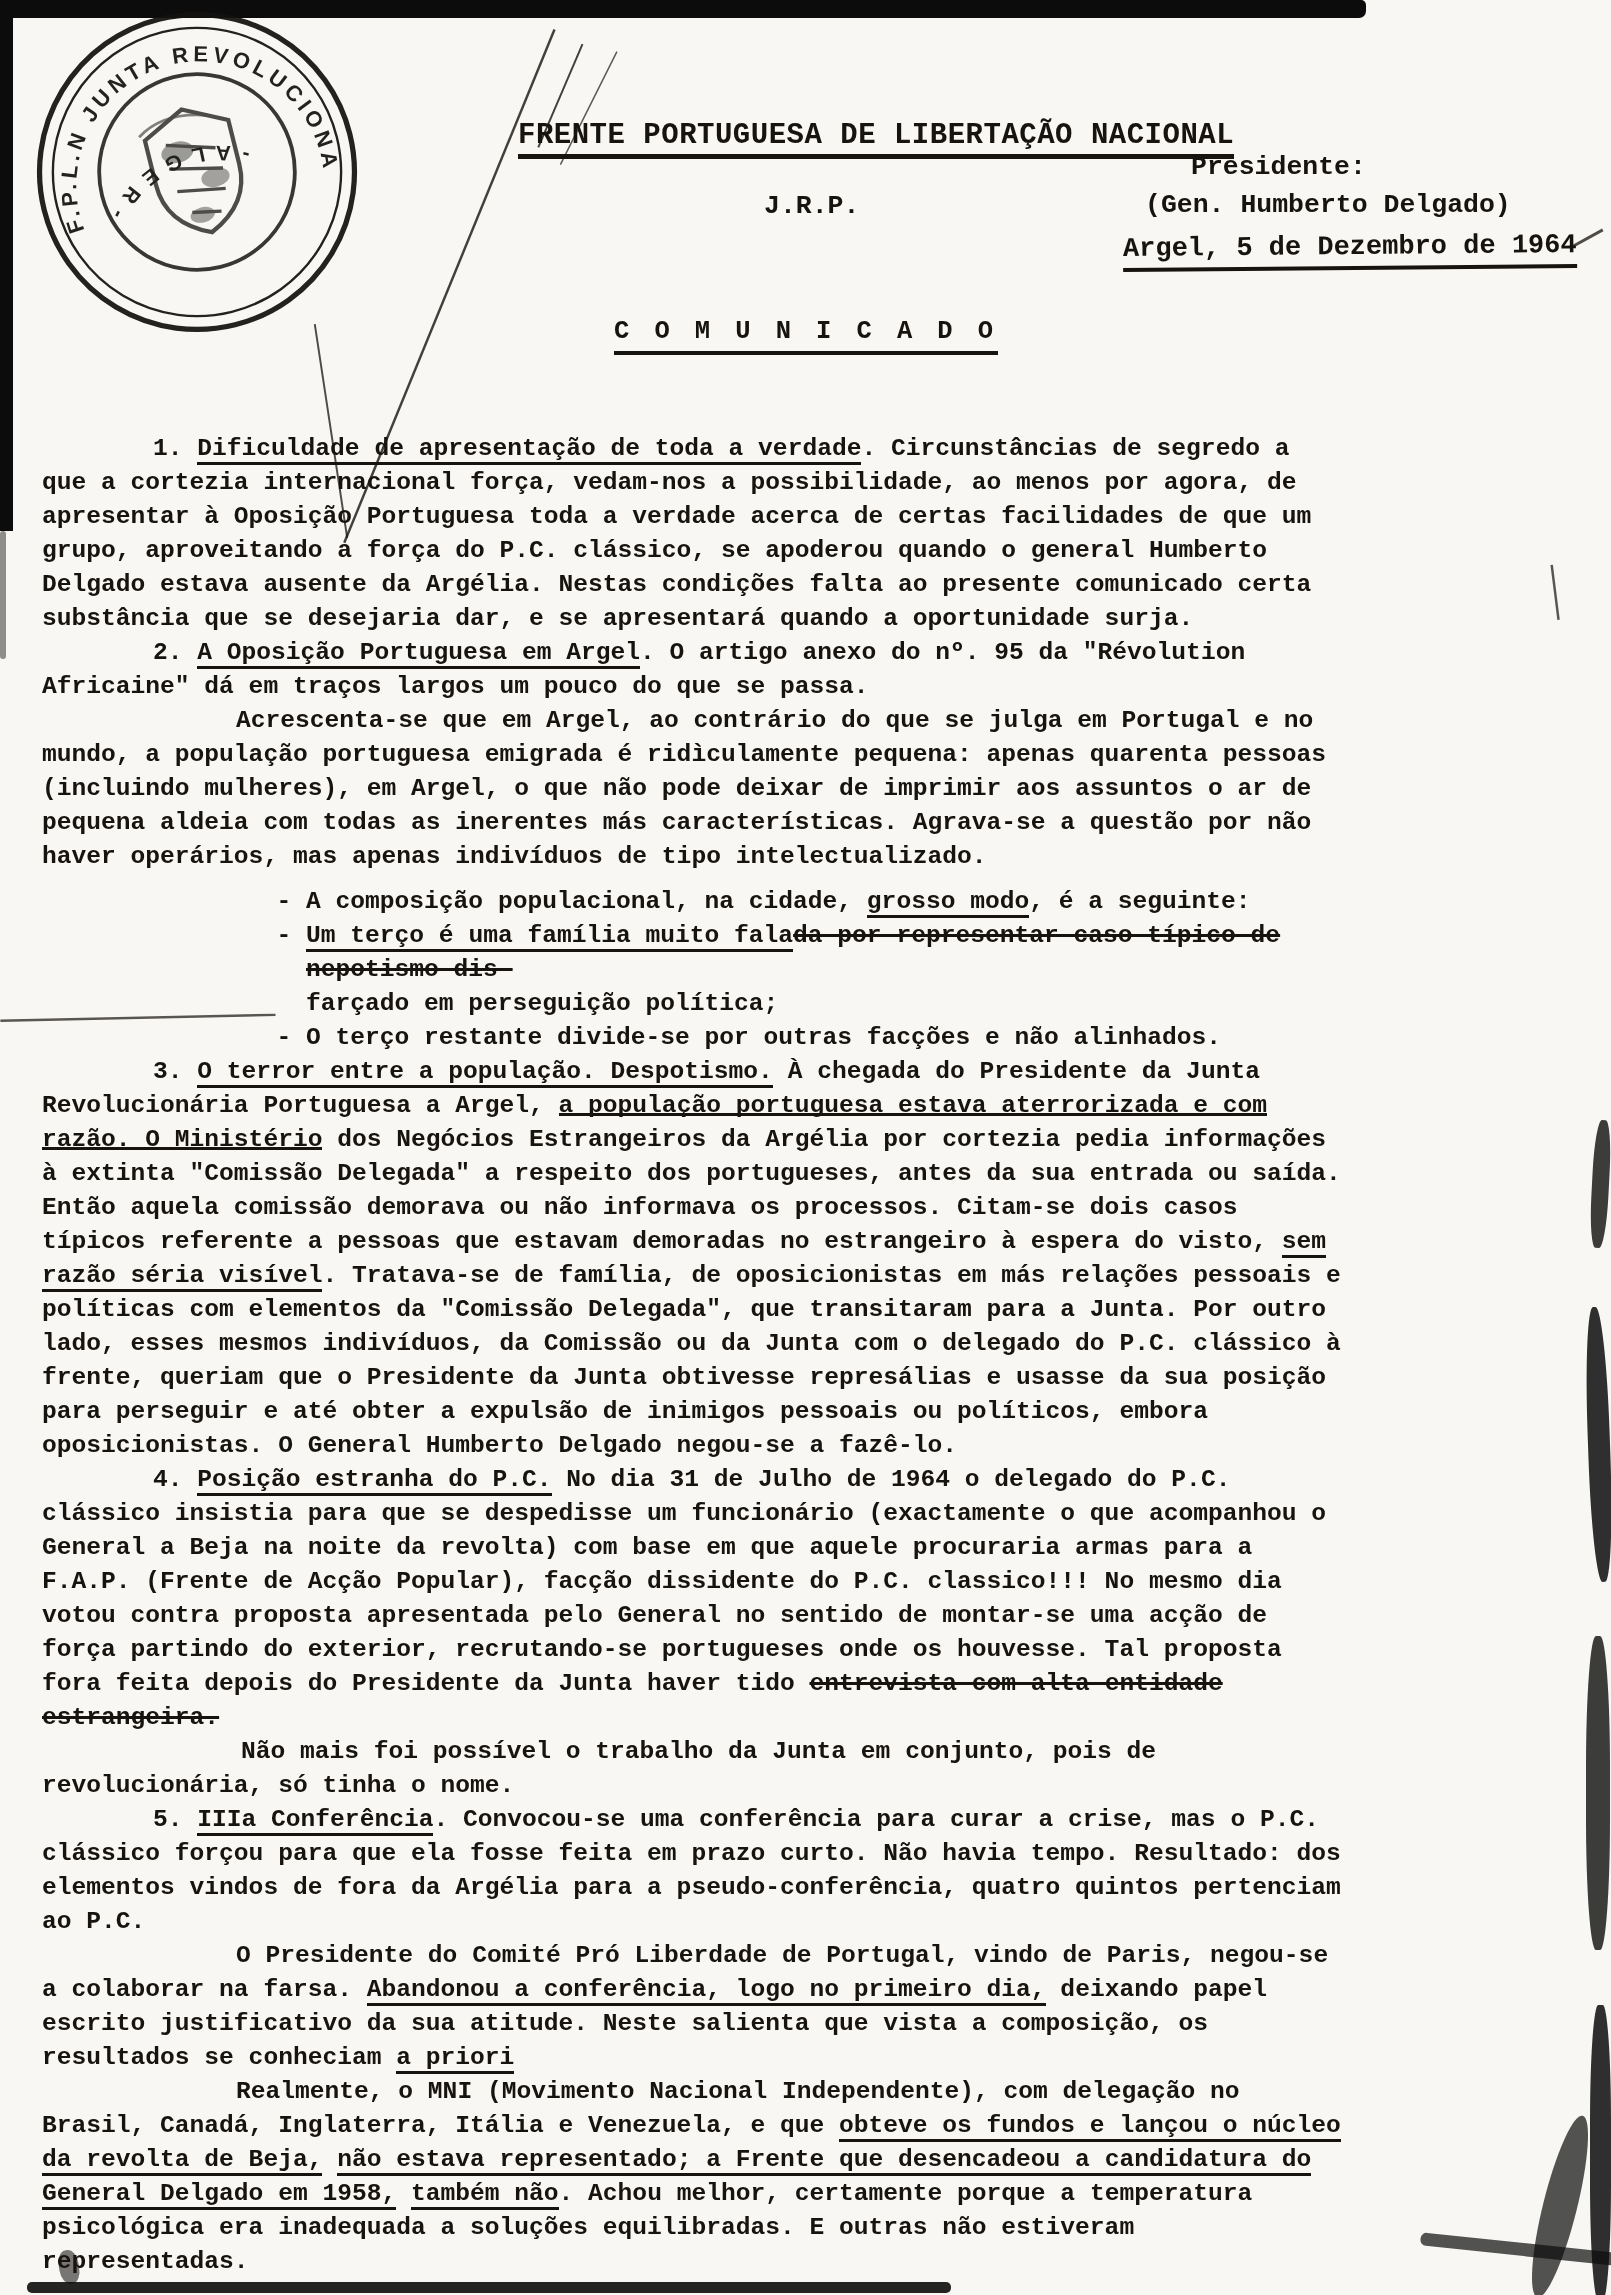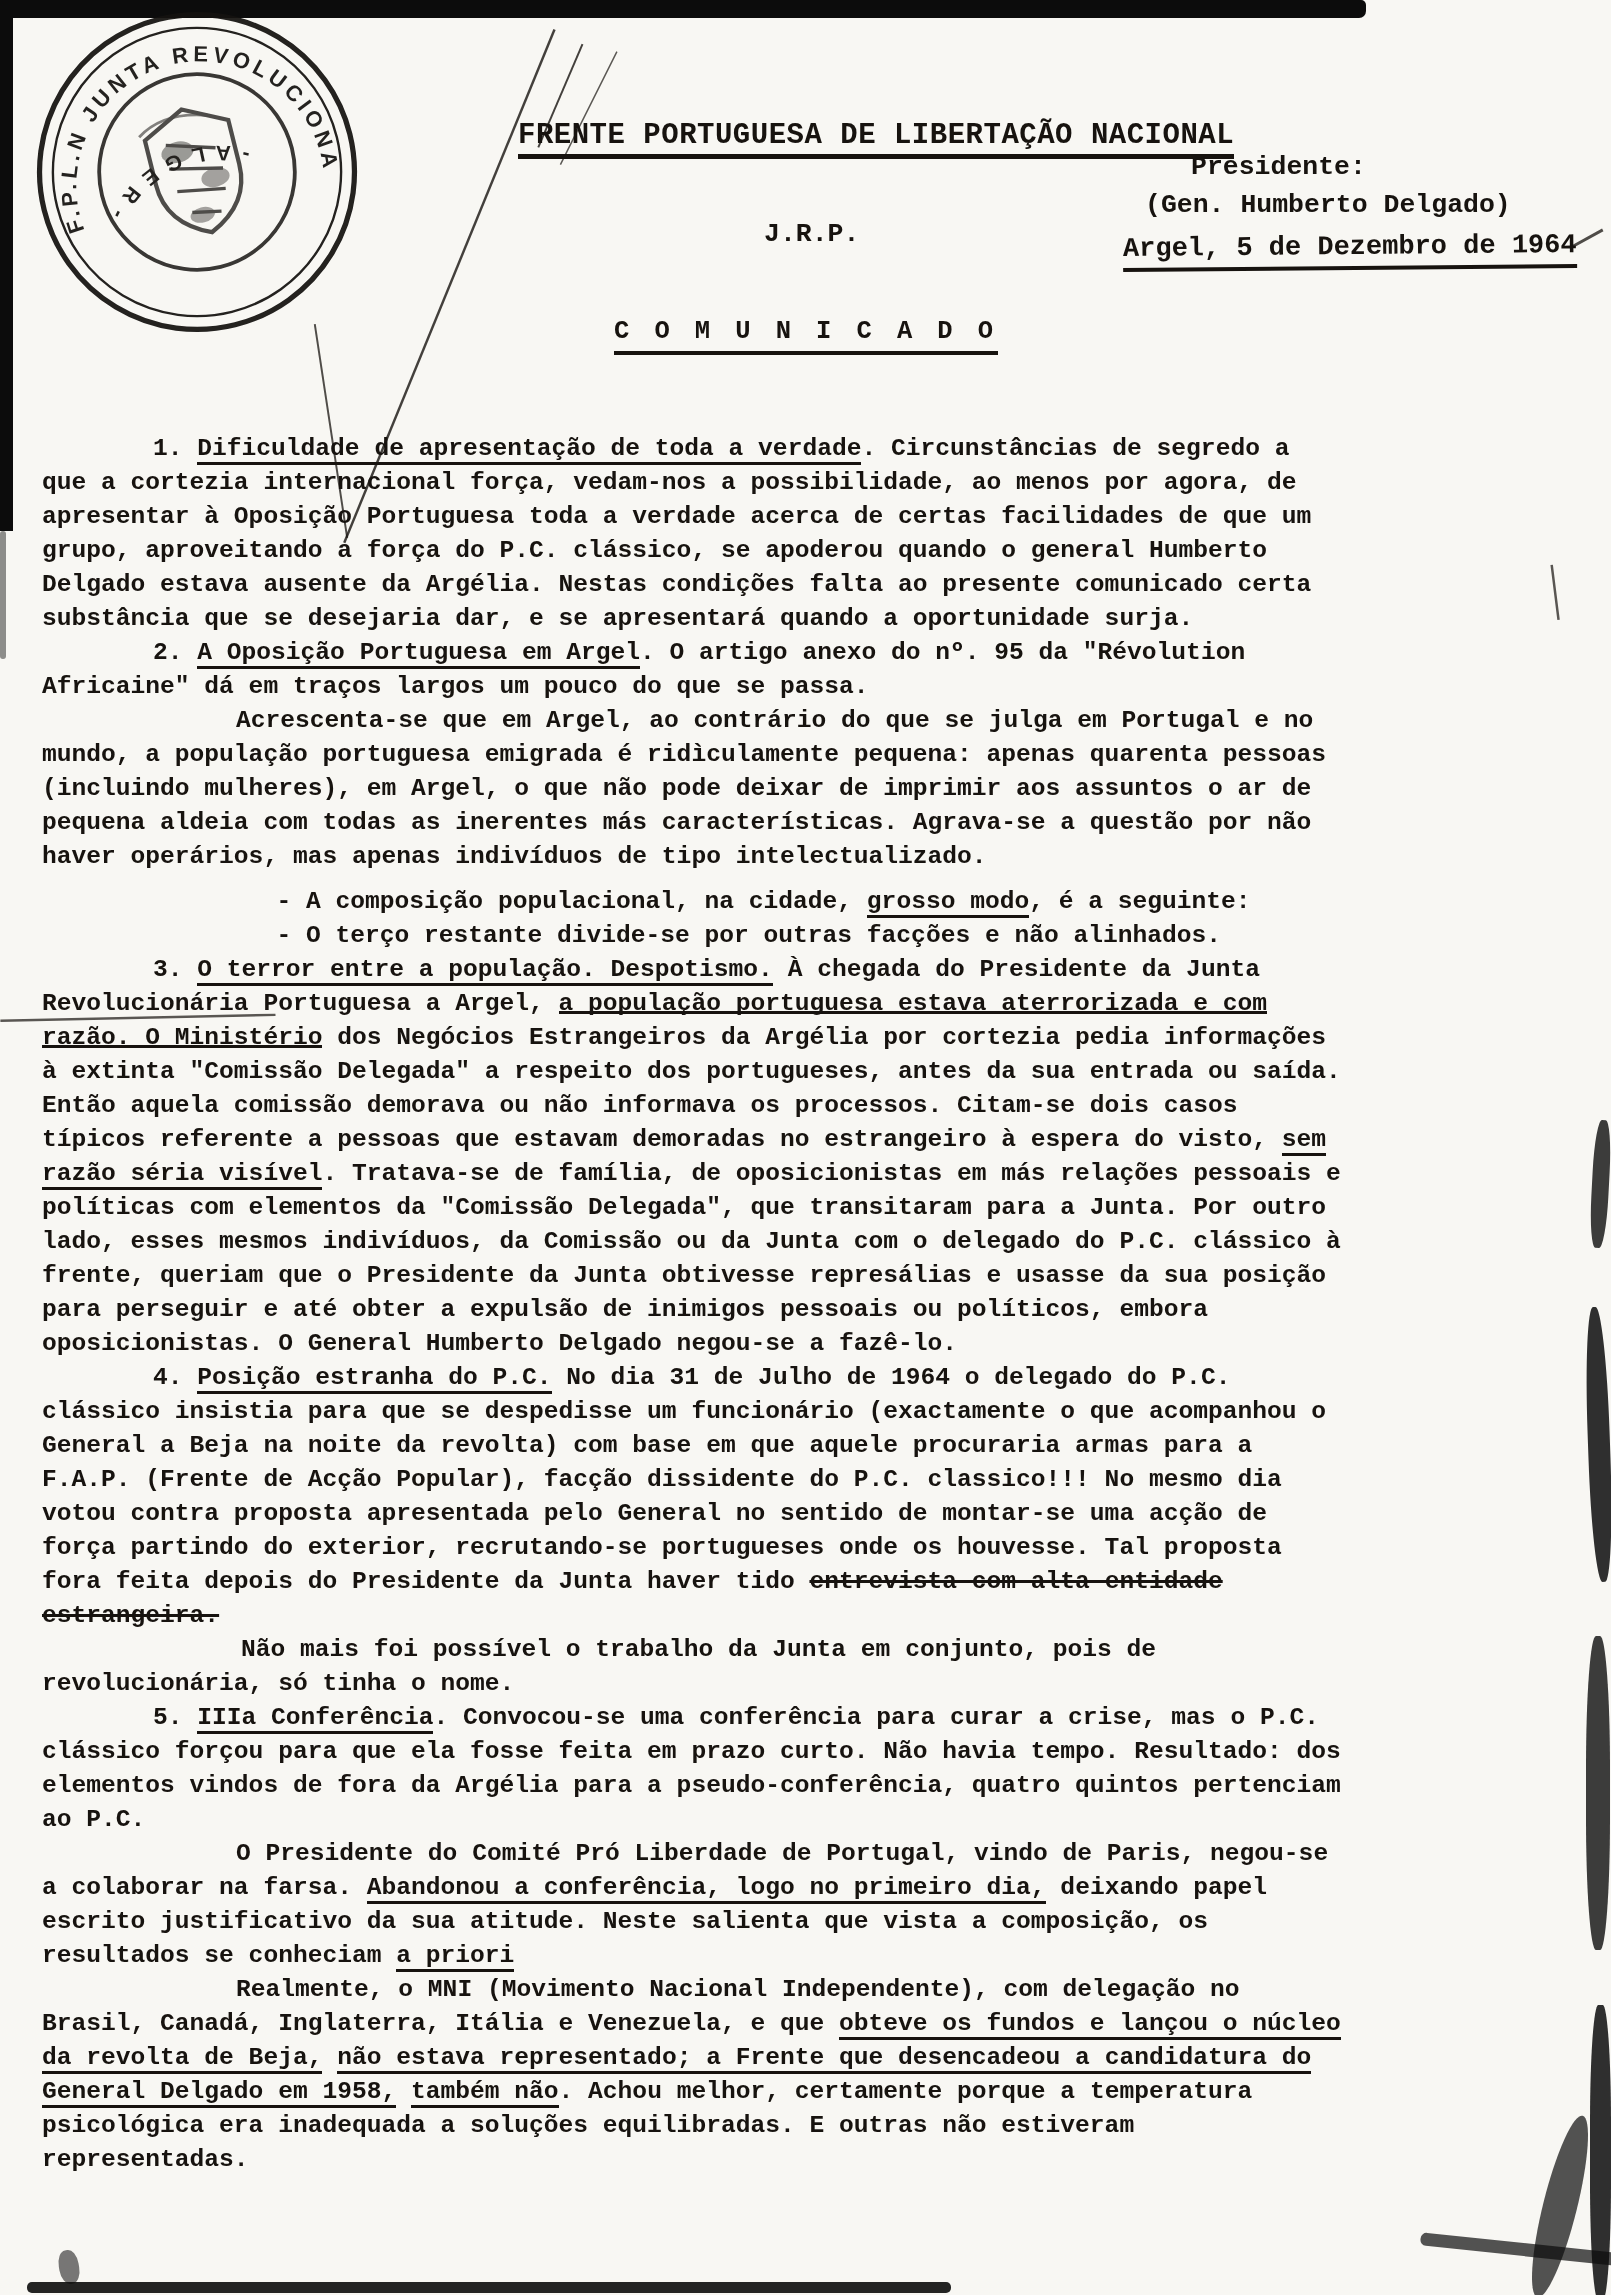--- a/index.html
+++ b/index.html
@@ -24,21 +24,21 @@
   .rblob5{left:1543px;top:2113px;width:34px;height:187px;opacity:.7;border-radius:50%;transform:rotate(14deg);}
   .bottom-band{left:27px;top:2282px;width:924px;height:10.8px;opacity:.9;border-radius:4.9px;}
   .br-streak{left:1420px;top:2243px;width:206px;height:12.8px;opacity:.7;border-radius:5.9px;transform:rotate(6deg);}
   .bl-mark{left:59px;top:2250px;width:19.7px;height:34px;opacity:.55;border-radius:45%;transform:rotate(-10deg);}
   .scratches{position:absolute;left:0;top:0;pointer-events:none;}
   
   .header{position:absolute;left:0;top:0;width:1612px;height:432px;}
   .stamp{position:absolute;left:29.5px;top:4.9px;transform:rotate(-14deg);opacity:.93;}
   .org-title{position:absolute;left:518px;top:119px;font-size:29px;letter-spacing:0.5px;
     border-bottom:5.4px solid #17130f;padding-bottom:2px;white-space:nowrap;}
-  .org-abbr{position:absolute;left:764px;top:191px;font-size:26.5px;margin-top:28px;}
+  .org-abbr{position:absolute;left:764px;top:191px;font-size:26.5px;}
   .pres-label{position:absolute;left:1191px;top:152px;font-size:26.5px;}
   .pres-name{position:absolute;left:1145px;top:190px;font-size:26.5px;white-space:nowrap;}
   .dateline{position:absolute;left:1123px;top:232px;font-size:27px;white-space:nowrap;
     border-bottom:4.4px solid #17130f;padding-bottom:3.9px;transform:rotate(-0.5deg);}
   .doc-title-row{position:absolute;left:0;top:317px;width:1612px;text-align:center;}
   .doc-title{display:inline-block;font-size:25.5px;letter-spacing:4.9px;
     border-bottom:4.4px solid #17130f;padding-bottom:4.9px;}
   
   .body{position:absolute;left:0;top:432px;width:1384px;padding:0;}
   .body-inner{padding:0 42px 0 42px;font-size:24.6px;line-height:34px;text-align:left;}
@@ -124,20 +124,21 @@
     <div class="body-inner">
 
       <p class="para m-p1"><span>1. </span><span class="u">Dificuldade de apresentação de toda a verdade</span><span>. Circunstâncias de segredo a que a cortezia internacional força, vedam-nos a possibilidade, ao menos por agora, de apresentar à Oposição Portuguesa toda a verdade acerca de certas facilidades de que um grupo, aproveitando a força do P.C. clássico, se apoderou quando o general Humberto Delgado estava ausente da Argélia. Nestas condições falta ao presente comunicado certa substância que se desejaria dar, e se apresentará quando a oportunidade surja.</span></p>
 
       <p class="para m-p2a"><span>2. </span><span class="u">A Oposição Portuguesa em Argel</span><span>. O artigo anexo do nº. 95 da "Révolution Africaine" dá em traços largos um pouco do que se passa.</span></p>
 
       <p class="para m-p2b"><span>Acrescenta-se que em Argel, ao contrário do que se julga em Portugal e no mundo, a população portuguesa emigrada é ridìculamente pequena: apenas quarenta pessoas (incluindo mulheres), em Argel, o que não pode deixar de imprimir aos assuntos o ar de pequena aldeia com todas as inerentes más características. Agrava-se a questão por não haver operários, mas apenas indivíduos de tipo intelectualizado.</span></p>
 
       <div class="bullets">
         <p class="bullet"><span>- A composição populacional, na cidade, </span><span class="u">grosso modo</span><span>, é a seguinte:</span></p>
+        <p class="bullet"><span>- </span><span class="u">Um terço é uma família muito fala</span><span class="st">da por representar caso típico de nepotismo dis-</span><br><span>farçado em perseguição política;</span></p>
         <p class="bullet"><span>- O terço restante divide-se por outras facções e não alinhados.</span></p>
       </div>
 
       <p class="para m-p3"><span>3. </span><span class="u">O terror entre a população. Despotismo.</span><span> À chegada do Presidente da Junta Revolucionária Portuguesa a Argel, </span><span class="hu">a população portuguesa estava aterrorizada e com razão. O Ministério</span><span> dos Negócios Estrangeiros da Argélia por cortezia pedia informações à extinta "Comissão Delegada" a respeito dos portugueses, antes da sua entrada ou saída. Então aquela comissão demorava ou não informava os processos. Citam-se dois casos típicos referente a pessoas que estavam demoradas no estrangeiro à espera do visto, </span><span class="u">sem razão séria visível</span><span>. Tratava-se de família, de oposicionistas em más relações pessoais e políticas com elementos da "Comissão Delegada", que transitaram para a Junta. Por outro lado, esses mesmos indivíduos, da Comissão ou da Junta com o delegado do P.C. clássico à frente, queriam que o Presidente da Junta obtivesse represálias e usasse da sua posição para perseguir e até obter a expulsão de inimigos pessoais ou políticos, embora oposicionistas. O General Humberto Delgado negou-se a fazê-lo.</span></p>
 
       <p class="para m-p4a"><span>4. </span><span class="u">Posição estranha do P.C.</span><span> No dia 31 de Julho de 1964 o delegado do P.C. clássico insistia para que se despedisse um funcionário (exactamente o que acompanhou o General a Beja na noite da revolta) com base em que aquele procuraria armas para a F.A.P. (Frente de Acção Popular), facção dissidente do P.C. classico!!! No mesmo dia votou contra proposta apresentada pelo General no sentido de montar-se uma acção de força partindo do exterior, recrutando-se portugueses onde os houvesse. Tal proposta fora feita depois do Presidente da Junta haver tido </span><span class="st">entrevista com alta entidade estrangeira.</span></p>
 
       <p class="para m-p4b"><span>Não mais foi possível o trabalho da Junta em conjunto, pois de revolucionária, só tinha o nome.</span></p>
 
       <p class="para m-p5a"><span>5. </span><span class="u">IIIa Conferência</span><span>. Convocou-se uma conferência para curar a crise, mas o P.C. clássico forçou para que ela fosse feita em prazo curto. Não havia tempo. Resultado: dos elementos vindos de fora da Argélia para a pseudo-conferência, quatro quintos pertenciam ao P.C.</span></p>

